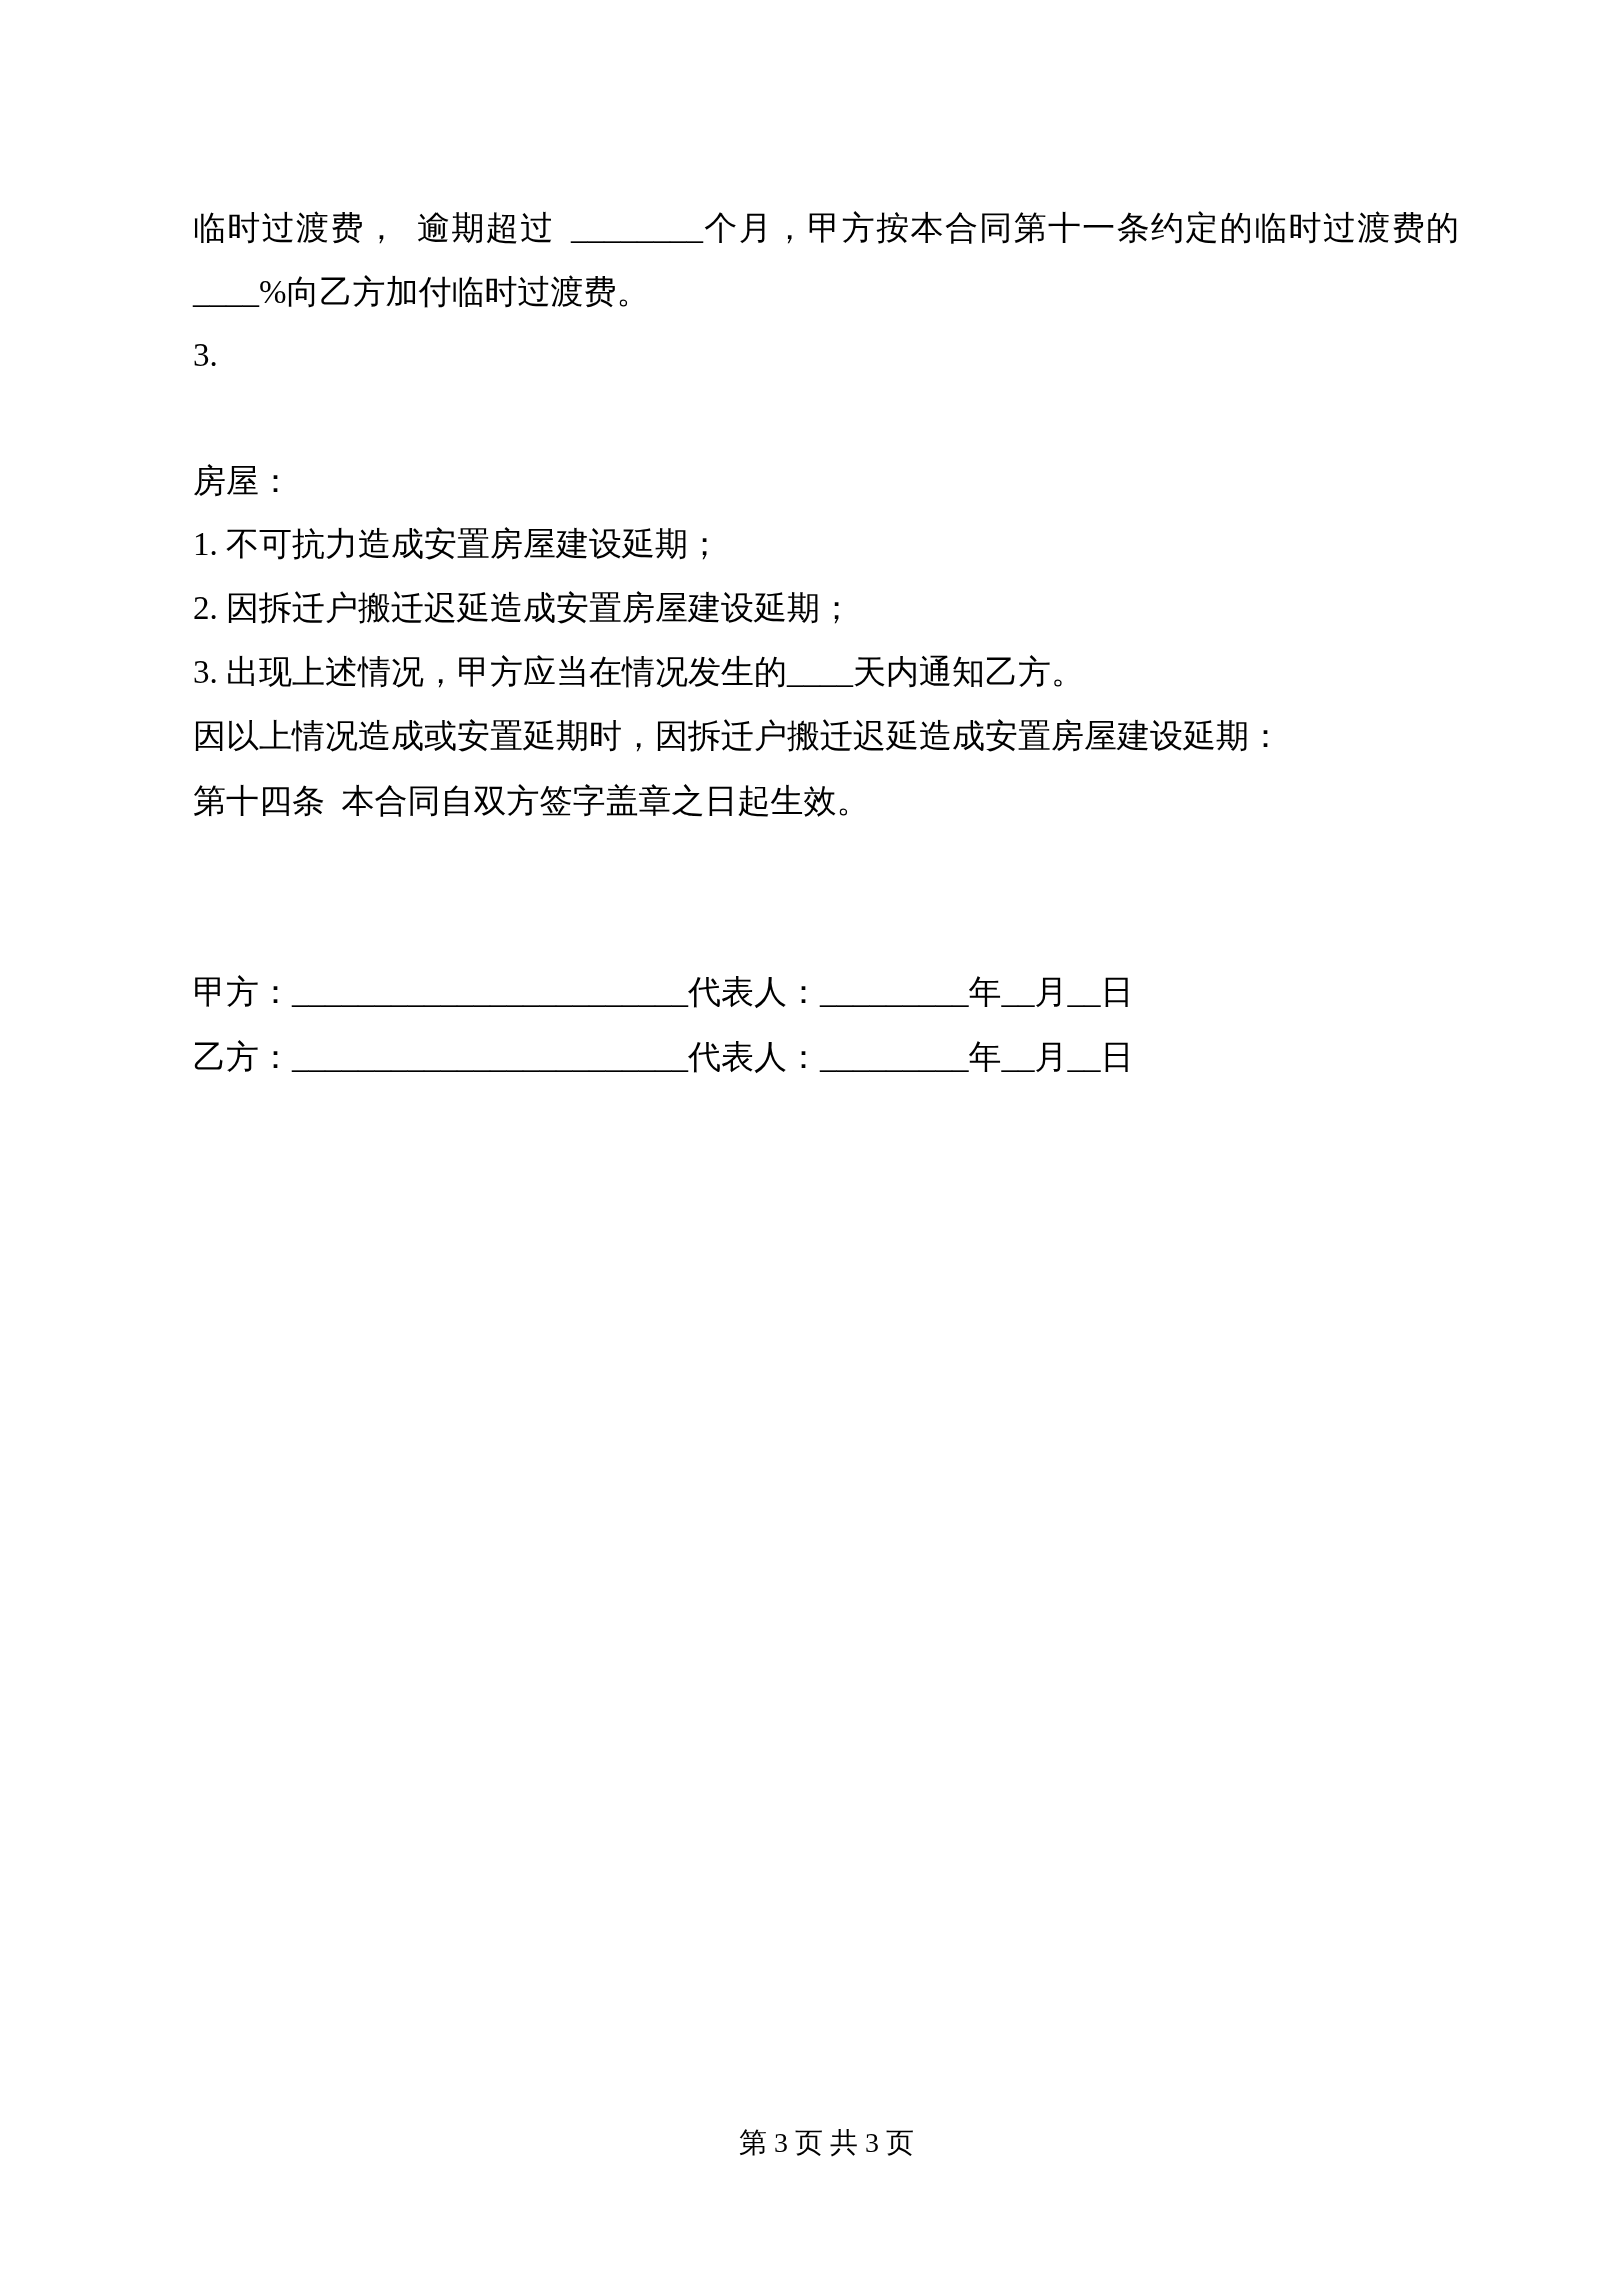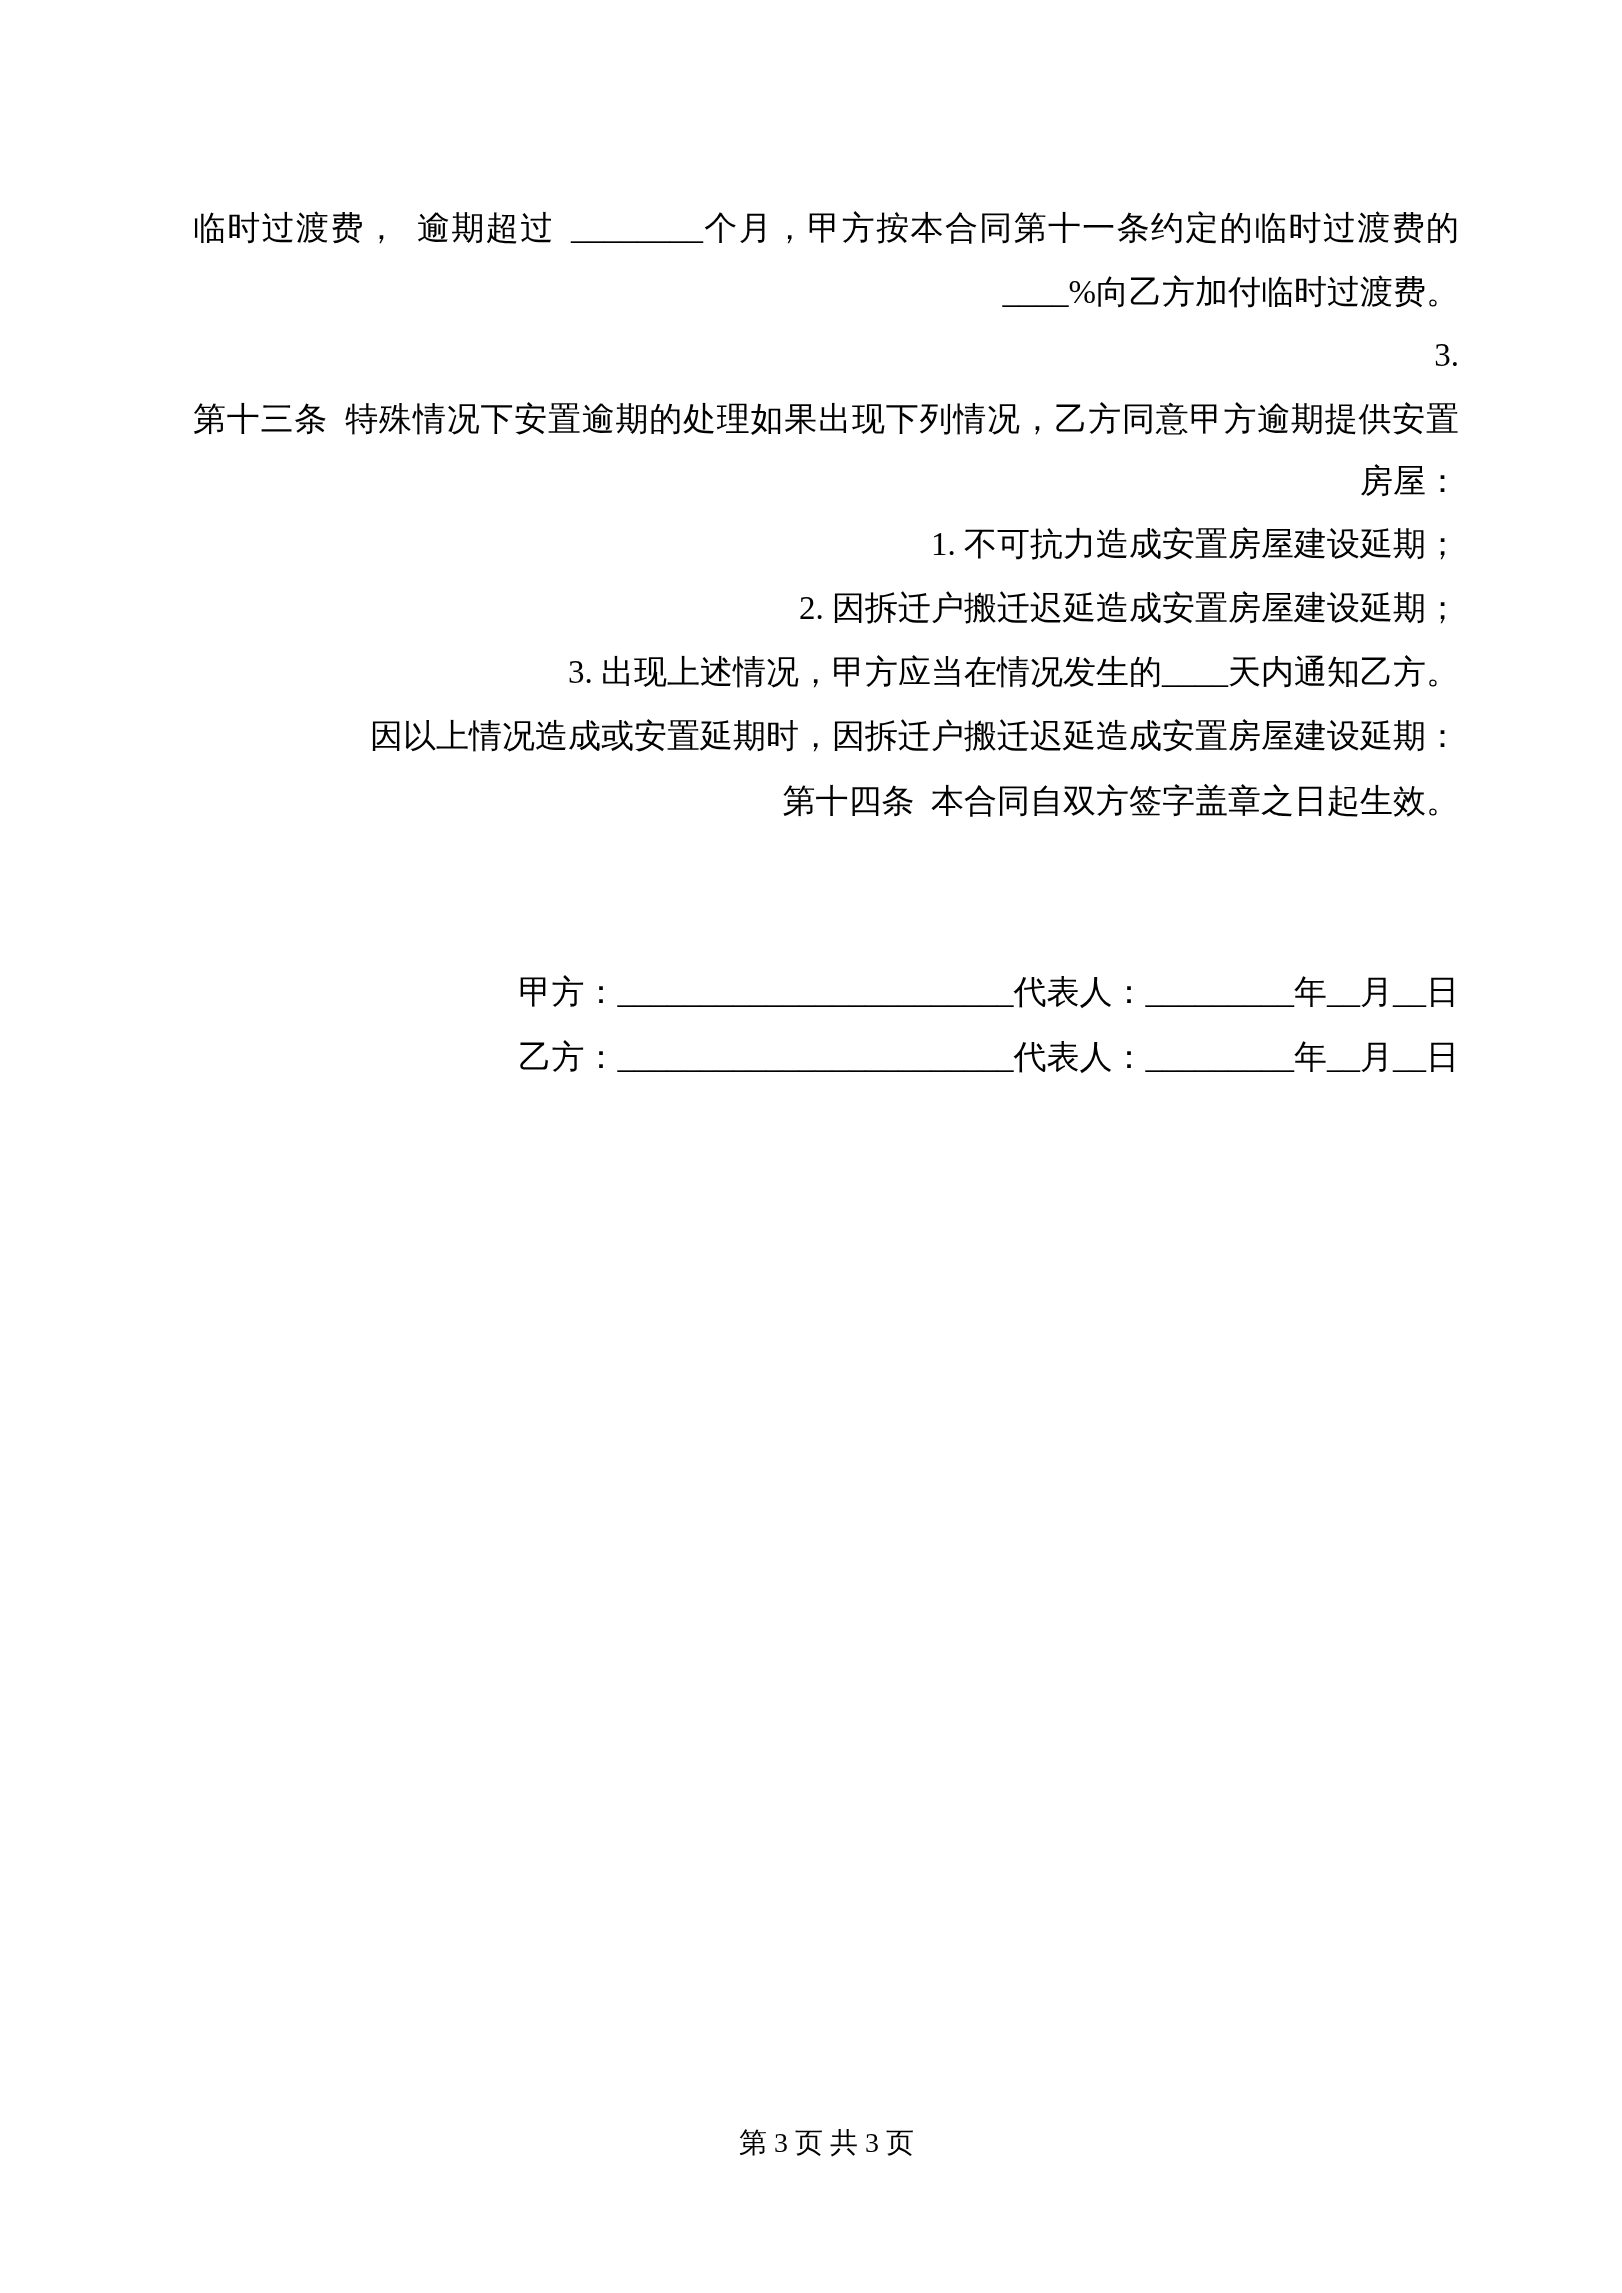--- a/index.html
+++ b/index.html
@@ -18,21 +18,20 @@
     padding-left: 30px;
   }
   .line {
     position: absolute;
     left: 193px;
     right: 194px;
     font-size: 33px;
     line-height: 40px;
     white-space: pre-wrap;
     color: #000000;
-    text-align: right;
   }
   .line.justify {
     text-align: justify;
     text-align-last: justify;
   }
   .footer {
     position: absolute;
     left: 0;
     right: 0;
     text-align: center;
@@ -41,21 +40,20 @@
     color: #000000;
   }
 </style>
 </head>
 <body>
 
 <div class="page">
   <div class="line justify" style="top:208px">临时过渡费， 逾期超过 ________个月，甲方按本合同第十一条约定的临时过渡费的</div>
   <div class="line" style="top:272px">____%向乙方加付临时过渡费。</div>
   <div class="line" style="top:335px">3.</div>
-  <div class="line justify" style="top:399px">第十三条 特殊情况下安置逾期的处理如果出现下列情况，乙方同意甲方逾期提供安置</div>
   <div class="line" style="top:461px">房屋：</div>
   <div class="line" style="top:524px">1. 不可抗力造成安置房屋建设延期；</div>
   <div class="line" style="top:588px">2. 因拆迁户搬迁迟延造成安置房屋建设延期；</div>
   <div class="line" style="top:652px">3. 出现上述情况，甲方应当在情况发生的____天内通知乙方。</div>
   <div class="line" style="top:716px">因以上情况造成或安置延期时，因拆迁户搬迁迟延造成安置房屋建设延期：</div>
   <div class="line" style="top:781px">第十四条 本合同自双方签字盖章之日起生效。</div>
   <div class="line" style="top:1037px">乙方：________________________代表人：_________年__月__日</div>
   <div class="line" style="top:972px">甲方：________________________代表人：_________年__月__日</div>
   <div class="footer" style="top:2129px">第 3 页 共 3 页</div>
 </div>

